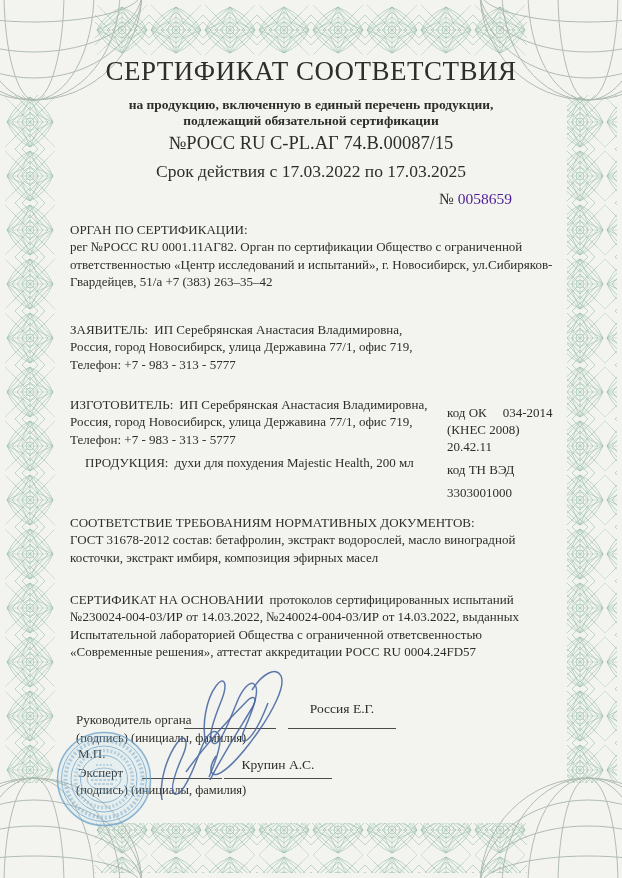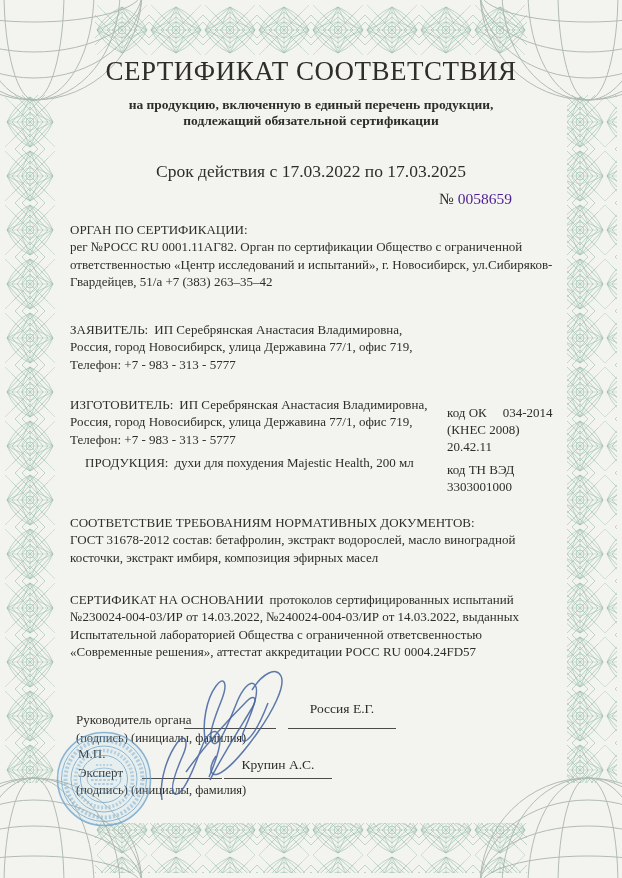--- a/index.html
+++ b/index.html
@@ -27,21 +27,21 @@
   .sec-organ{top:221px;}
   .sec-applicant{top:321px;}
   .sec-manufacturer{top:396px;width:372px;}
   .sec-product{top:454px;width:372px;margin-left:15px;}
   .sec-compliance{top:514px;}
   .sec-basis{top:591px;}
   .codes{left:447px;width:130px;font-size:13px;line-height:17px;z-index:1;}
   .codes-ok{top:404px;}
   .codes-tnved{top:461px;}
   .codes .val{margin-left:16px;}
-  .codes .val2{display:block;}
+  .codes .val2{display:block;margin-top:6px;}
   .lbl-inline{margin-right:6px;}
   .sig{font-size:13px;z-index:2;}
   .sigline{border-bottom:1px solid #4c4b46;height:16px;z-index:1;}
   .caption{font-size:12.5px;z-index:2;}
   .name{text-align:center;font-size:13.5px;z-index:2;}
 </style>
 </head>
 <body>
 
 <div class="page">
@@ -87,20 +87,21 @@
 
     <use href="#sphere" x="0" y="0" transform="translate(34,-8)"></use>
     <use href="#sphere" x="0" y="0" transform="translate(588,-8)"></use>
     <use href="#sphere" x="0" y="0" transform="translate(34,886)"></use>
     <use href="#sphere" x="0" y="0" transform="translate(588,886)"></use>
   </svg>
 
   <h1 class="abs ctr title" style="margin:0;font-weight:normal;">СЕРТИФИКАТ СООТВЕТСТВИЯ</h1>
   <div class="abs ctr sub2">подлежащий обязательной сертификации</div>
   <div class="abs ctr sub1">на продукцию, включенную в единый перечень продукции,</div>
+  <div class="abs ctr regnum">№РОСС RU C-PL.АГ 74.В.00087/15</div>
   <div class="abs ctr validity">Срок действия с 17.03.2022 по 17.03.2025</div>
   <div class="abs blanknum">
     <span>№</span>
     <span class="red">0058659</span>
   </div>
 
   <section class="abs sec sec-organ">
     <div>ОРГАН ПО СЕРТИФИКАЦИИ:</div>
     <div>рег №РОСС RU 0001.11АГ82. Орган по сертификации Общество с ограниченной ответственностью «Центр исследований и испытаний», г. Новосибирск, ул.Сибиряков-Гвардейцев, 51/а +7 (383) 263–35–42</div>
   </section>

